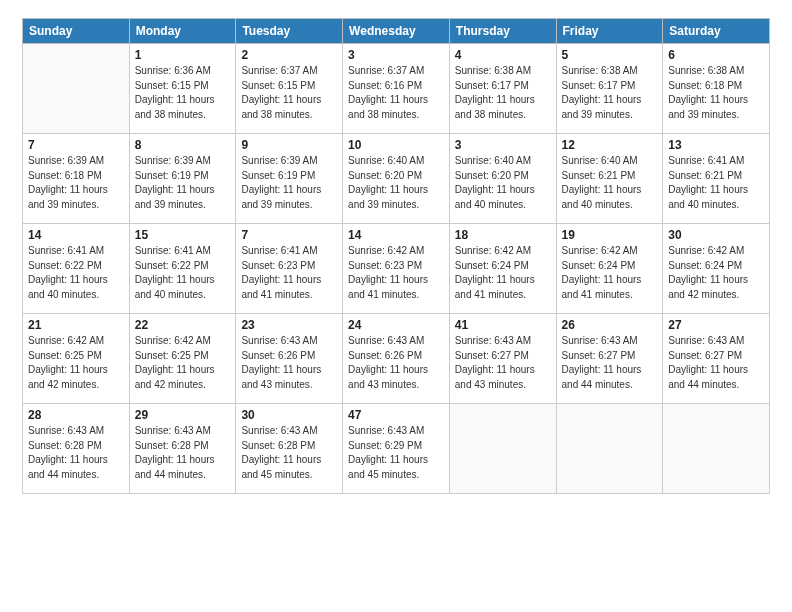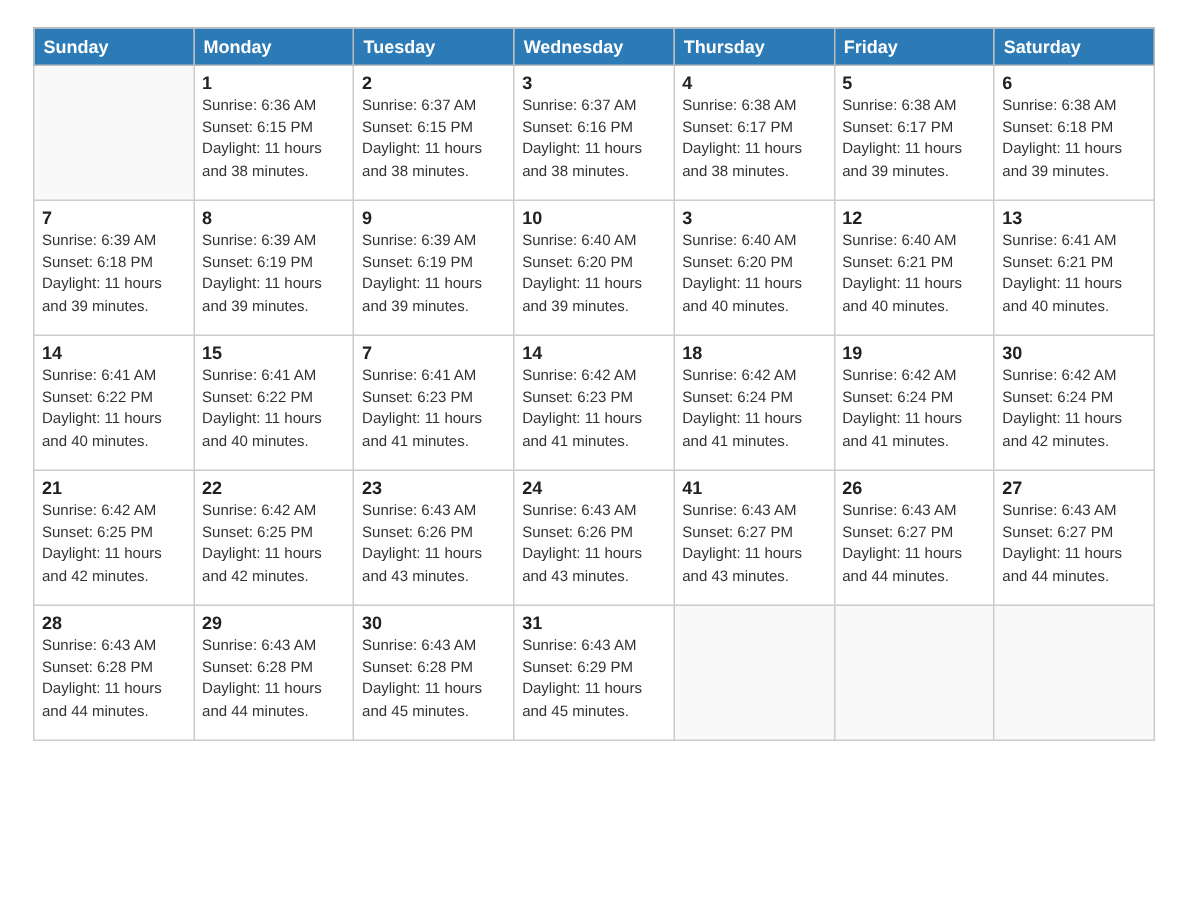--- a/index.html
+++ b/index.html
@@ -235,21 +235,21 @@
           </td>
           <td>
             <span class="day-num">29</span>
             <div class="day-info">Sunrise: 6:43 AM<br>Sunset: 6:28 PM<br>Daylight: 11 hours<br>and 44 minutes.</div>
           </td>
           <td>
             <span class="day-num">30</span>
             <div class="day-info">Sunrise: 6:43 AM<br>Sunset: 6:28 PM<br>Daylight: 11 hours<br>and 45 minutes.</div>
           </td>
           <td>
-            <span class="day-num">31</span>
+            <span class="day-num">47</span>
             <div class="day-info">Sunrise: 6:43 AM<br>Sunset: 6:29 PM<br>Daylight: 11 hours<br>and 45 minutes.</div>
           </td>
           <td class="empty"></td>
           <td class="empty"></td>
           <td class="empty"></td>
         </tr>
       </tbody>
   </table>
 </div>
 

